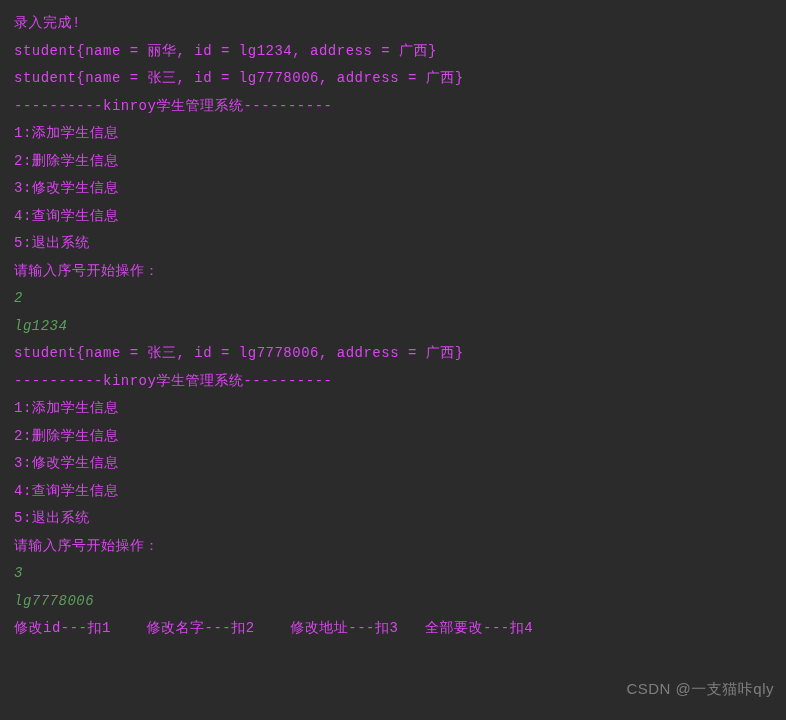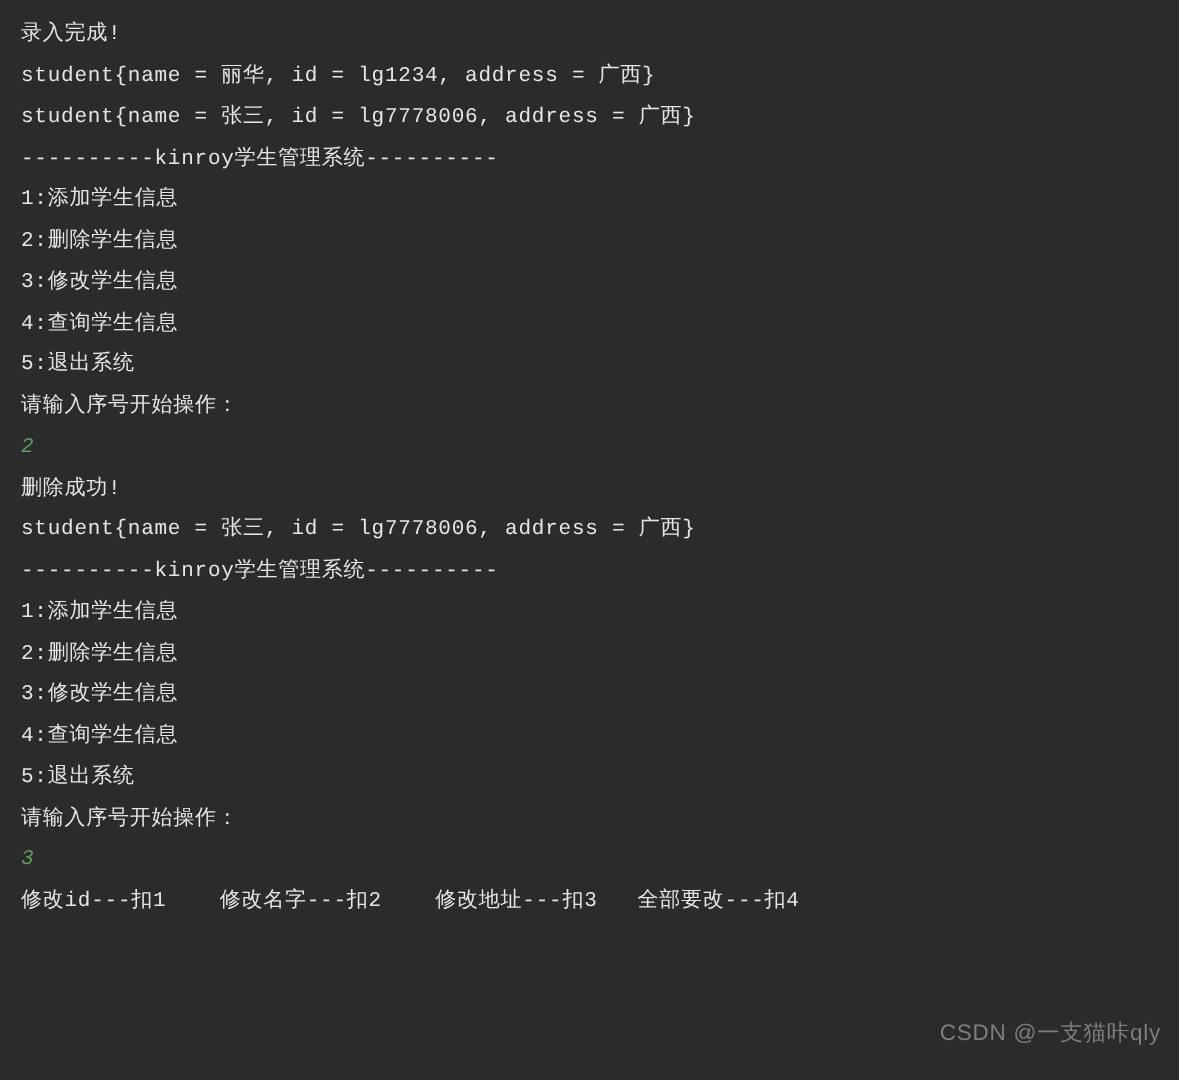--- a/index.html
+++ b/index.html
@@ -13,21 +13,21 @@
       font-size: 14px;
       line-height: 27.5px;
       padding: 10px 14px;
       width: 786px;
       height: 720px;
       overflow: hidden;
       position: relative;
       letter-spacing: 0.5px;
     }
     .line {
-      color: #e5e5e5;
+      color: #d946ef;
       white-space: pre;
     }
     .input {
       color: #5c9e5c;
       font-style: italic;
     }
     .watermark {
       position: absolute;
       bottom: 18px;
       right: 12px;
@@ -46,25 +46,26 @@
     <div class="line">student{name = 丽华, id = lg1234, address = 广西}</div>
     <div class="line">student{name = 张三, id = lg7778006, address = 广西}</div>
     <div class="line">----------kinroy学生管理系统----------</div>
     <div class="line">1:添加学生信息</div>
     <div class="line">2:删除学生信息</div>
     <div class="line">3:修改学生信息</div>
     <div class="line">4:查询学生信息</div>
     <div class="line">5:退出系统</div>
     <div class="line">请输入序号开始操作：</div>
     <div class="line input">2</div>
-    <div class="line">删除成功!</div>
+    <div class="line input">lg1234</div>
     <div class="line">student{name = 张三, id = lg7778006, address = 广西}</div>
     <div class="line">----------kinroy学生管理系统----------</div>
     <div class="line">1:添加学生信息</div>
     <div class="line">2:删除学生信息</div>
     <div class="line">3:修改学生信息</div>
     <div class="line">4:查询学生信息</div>
     <div class="line">5:退出系统</div>
     <div class="line">请输入序号开始操作：</div>
     <div class="line input">3</div>
+    <div class="line input">lg7778006</div>
     <div class="line">修改id---扣1    修改名字---扣2    修改地址---扣3   全部要改---扣4</div>
   </div>
 <div class="watermark">CSDN @一支猫咔qly</div>
 
 </body></html>

